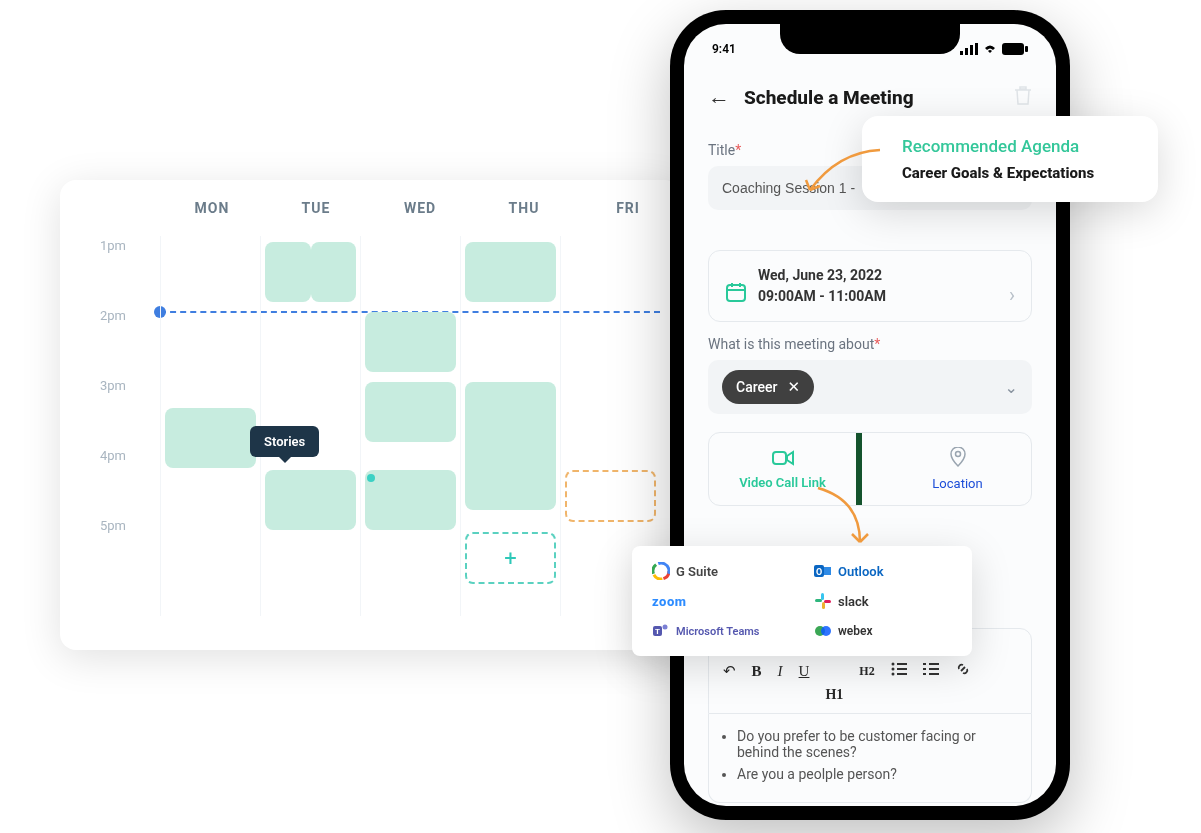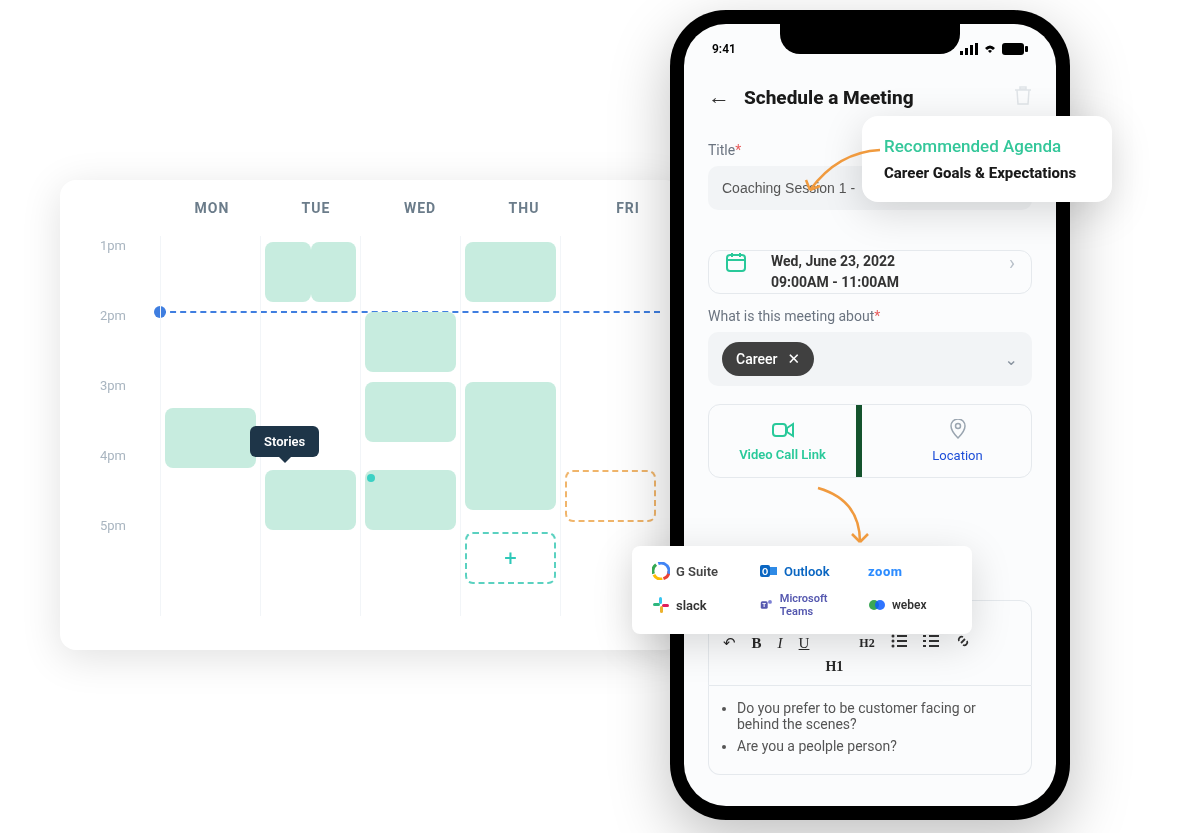--- a/index.html
+++ b/index.html
@@ -35,21 +35,21 @@
 .phone-content { padding: 4px 24px; }
 .phone-header { display: flex; align-items: center; gap: 14px; padding: 6px 0 18px; }
 .phone-title { font-size: 19px; font-weight: 800; color: #1a1a1a; }
 .back-arrow { font-size: 22px; color: #333; }
 .trash-icon { margin-left: auto; color: #ddd; font-size: 20px; }
 
 .field-label { font-size: 14px; color: #6b7480; margin-top: 14px; margin-bottom: 8px; }
 .field-label .req { color: #e85d5d; }
 .input-box { width: 100%; background: #f2f4f6; border: none; border-radius: 10px; padding: 14px; font-size: 14px; color: #555; }
 
-.date-card { margin-top: 40px; border: 1px solid #e5e9ed; border-radius: 12px; padding: 0 16px; display: flex; align-items: flex-start; gap: 24px; }
+.date-card { margin-top: 40px; border: 1px solid #e5e9ed; border-radius: 12px; padding: 14px 16px; display: flex; align-items: flex-end; gap: 11px; }
 .date-icon { color: #29c99a; }
 .date-info { flex: 1; font-size: 14px; font-weight: 700; color: #333; line-height: 1.5; }
 .chevron-r { color: #b8c0c9; font-size: 20px; }
 
 .tag-select { background: #f2f4f6; border-radius: 10px; padding: 10px 14px; display: flex; align-items: center; }
 .tag-chip { background: #404040; color: #fff; border-radius: 24px; padding: 8px 14px; font-size: 14px; display: inline-flex; gap: 10px; align-items: center; font-weight: 500; }
 .chip-x { font-size: 15px; }
 .tag-chev { margin-left: auto; color: #8a94a0; }
 
 .link-tabs { margin-top: 18px; border: 1px solid #e5e9ed; border-radius: 12px; display: flex; overflow: hidden; }
@@ -63,25 +63,25 @@
 .toolbar span { font-family: Georgia, serif; }
 .tb-b { font-weight: 700; }
 .tb-i { font-style: italic; }
 .tb-u { text-decoration: underline; }
 .tb-h1 { font-weight: 700; font-size: 14px; margin-top: 48px; }
 .tb-h2 { font-weight: 700; font-size: 12px; }
 .notes-body { border: 1px solid #e5e9ed; border-top: none; border-radius: 0 0 12px 12px; padding: 14px 18px; font-size: 14px; color: #555; }
 .notes-body li { margin-bottom: 6px; margin-left: 10px; list-style: disc; }
 
 
-.popover-agenda { position: absolute; left: 862px; top: 116px; background: #fff; border-radius: 16px; box-shadow: 0 10px 40px rgba(0,0,0,0.15); padding: 20px 22px; width: 250px; z-index: 20; }
+.popover-agenda { position: absolute; left: 862px; top: 116px; background: #fff; border-radius: 16px; box-shadow: 0 10px 40px rgba(0,0,0,0.15); padding: 20px 40px; width: 296px; z-index: 20; }
 .pop-title { color: #34c79a; font-size: 17px; font-weight: 500; margin-bottom: 8px; }
 .pop-sub { font-weight: 800; font-size: 15px; color: #1a1a1a; }
 
-.popover-integrations { position: absolute; left: 632px; top: 546px; background: #fff; border-radius: 8px; box-shadow: 0 10px 40px rgba(0,0,0,0.15); padding: 16px 20px; width: 340px; z-index: 20; display: grid; grid-template-columns: repeat(3,1fr); gap: 12px 24px; align-items: center; }
+.popover-integrations { position: absolute; left: 632px; top: 546px; background: #fff; border-radius: 8px; box-shadow: 0 10px 40px rgba(0,0,0,0.15); padding: 16px 20px; width: 340px; z-index: 20; display: grid; grid-template-columns: repeat(2,1fr); gap: 12px 24px; align-items: center; }
 .intg { font-size: 13px; font-weight: 600; display: flex; align-items: center; gap: 6px; }
 .intg-gsuite { color: #444; }
 .intg-outlook { color: #0a66c2; }
 .intg-zoom { color: #2d8cff; font-weight: 800; letter-spacing: 0.5px; }
 .intg-slack { color: #333; }
 .intg-teams { color: #5558af; font-size: 11px; }
 .intg-webex { color: #333; font-size: 12px; }
 
 
 .arrow-svg { position: absolute; z-index: 22; overflow: visible; pointer-events: none; }

